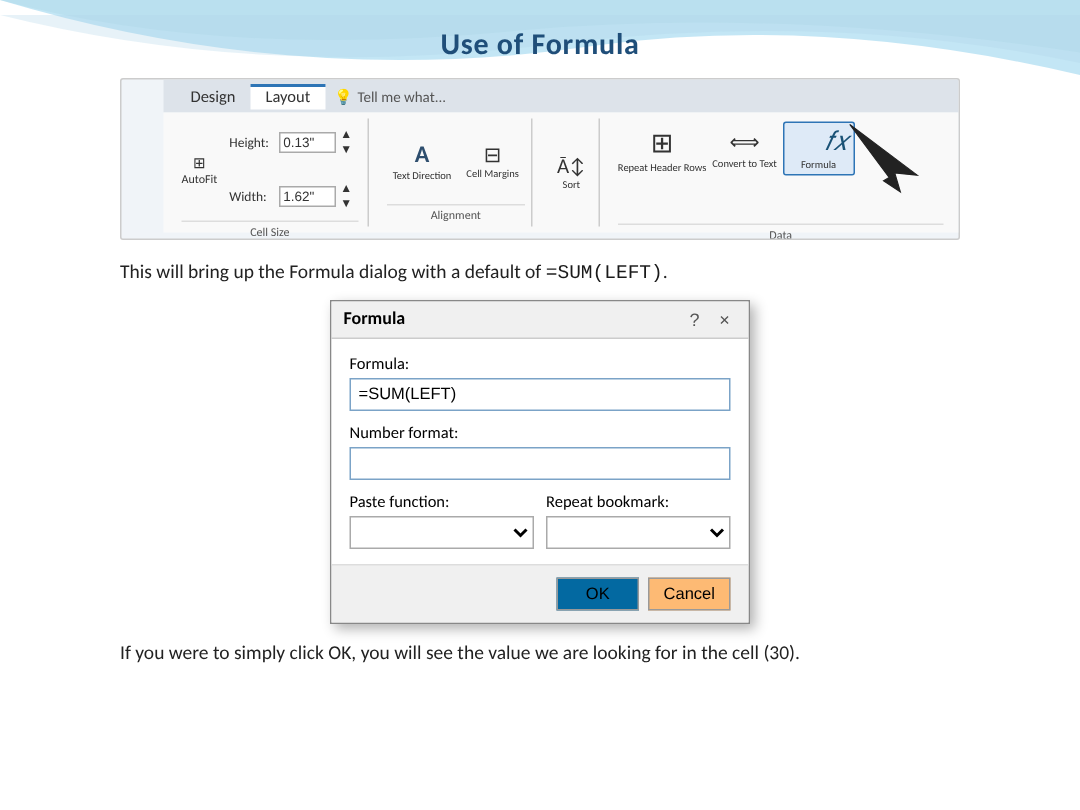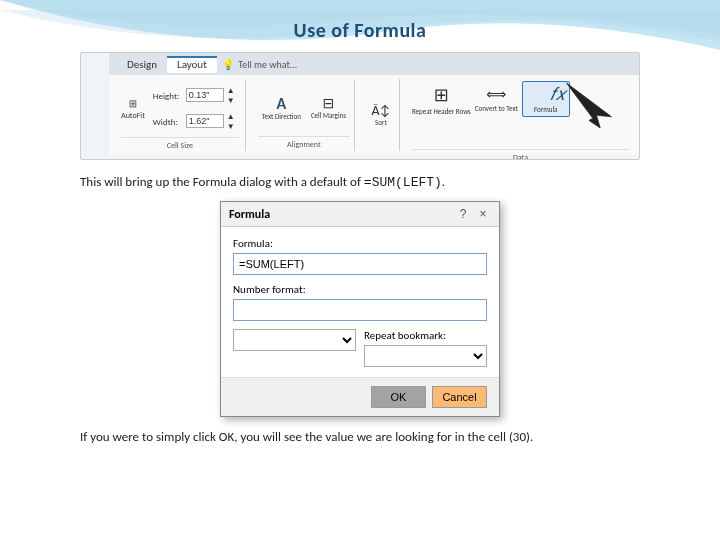--- a/index.html
+++ b/index.html
@@ -79,21 +79,21 @@
       height: 80px;
       background: #f9f9f9;
       padding: 4px 6px;
       gap: 8px;
       align-items: stretch;
     }
 
     .cell-size-section {
       display: flex;
       flex-direction: column;
-      gap: 6px;
+      gap: 16px;
       padding: 4px;
     }
 
     .size-row {
       display: flex;
       align-items: center;
       gap: 3px;
       font-size: 10px;
       color: #333;
     }
@@ -284,21 +284,21 @@
       width: 55px;
       height: 22px;
       font-size: 11px;
       cursor: pointer;
       border: 1px solid #999;
       background: #fdba74;
       color: #000;
     }
 
     .dialog-btn.primary {
-      background: #a3a3a3;
+      background: #0369a1;
     }
 
     
     .bottom-text {
       margin: 10px 80px 0 80px;
       font-size: 13px;
       color: #222;
       line-height: 1.5;
     }
 
@@ -431,20 +431,21 @@
         <label class="dialog-label">Formula:</label>
         <input class="dialog-input" value="=SUM(LEFT)" style="">
 
         <label class="dialog-label">Number format:</label>
         <div style="display:flex;align-items:center;gap:0;margin-bottom:8px;">
           <input class="dialog-input" style="margin-bottom: 0px;" value="">
         </div>
 
         <div class="dialog-select-row">
           <div class="dialog-field-group">
+            <label class="dialog-label">Paste function:</label>
             <select class="dialog-select">
               <option></option>
             </select>
           </div>
           <div class="dialog-field-group">
             <label class="dialog-label">Repeat bookmark:</label>
             <select class="dialog-select">
               <option></option>
             </select>
           </div>

